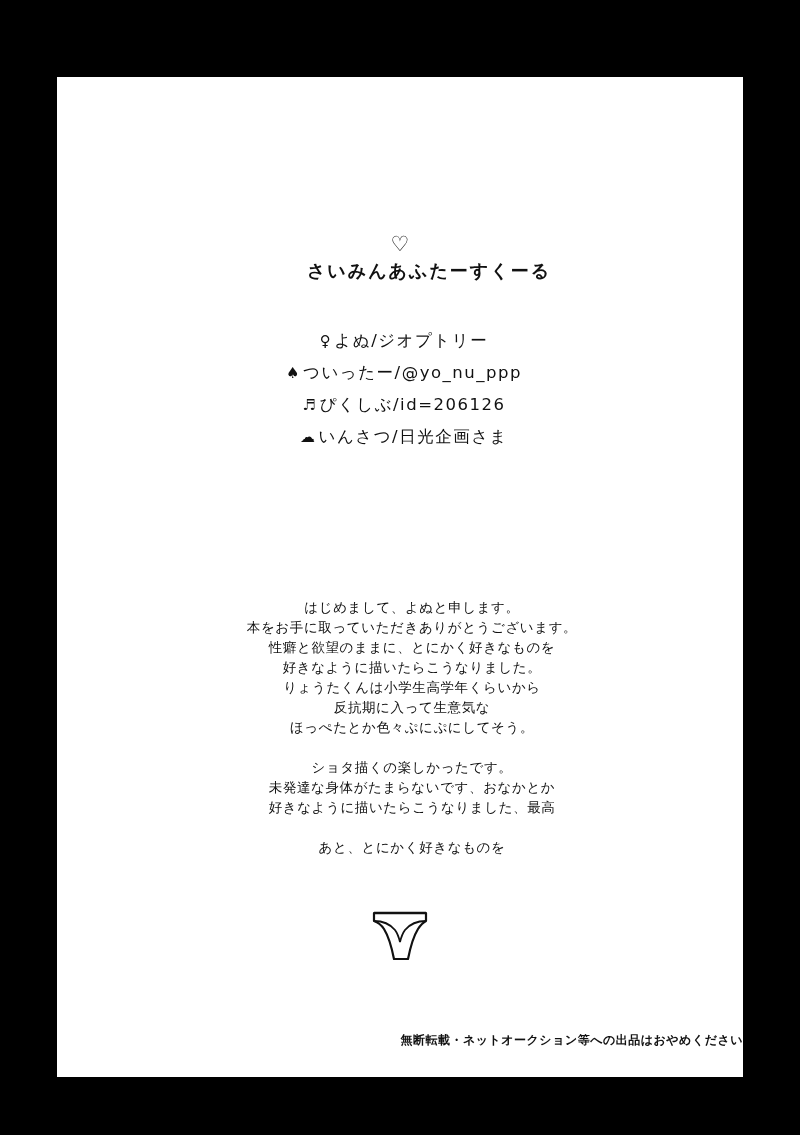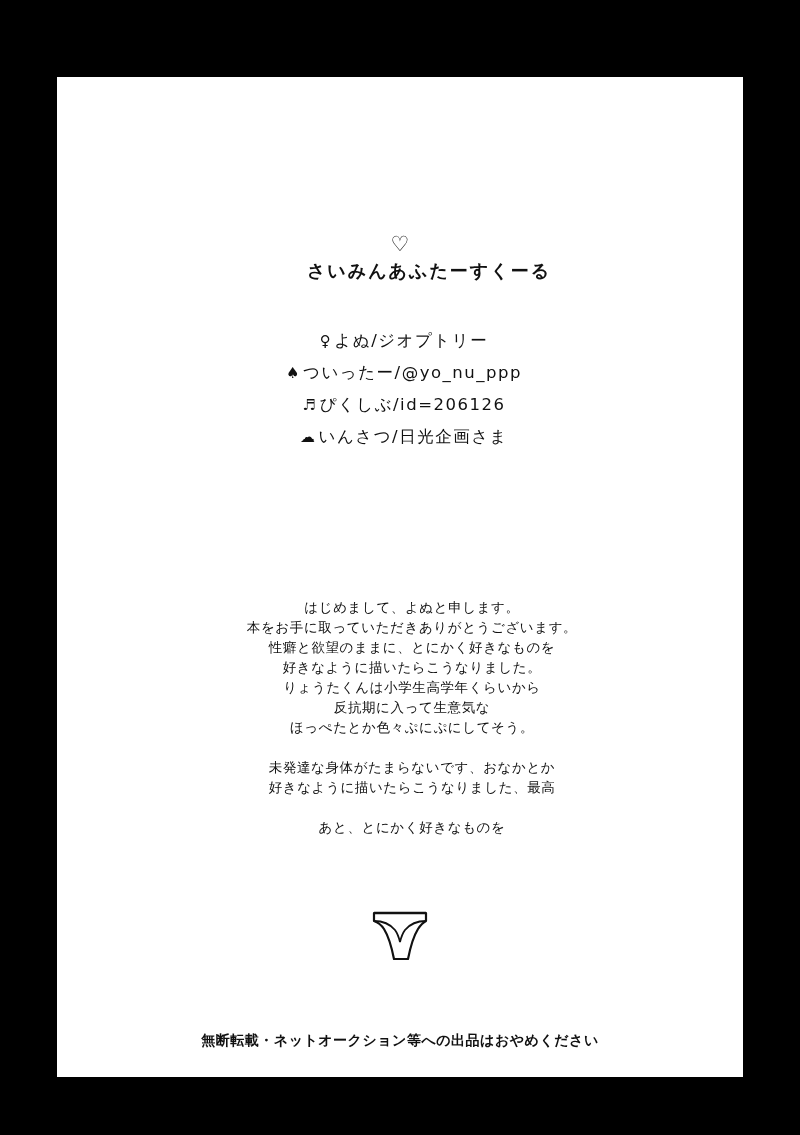--- a/index.html
+++ b/index.html
@@ -106,22 +106,22 @@
     display: flex;
     justify-content: center;
   }
 
   
   .footer-notice {
     position: absolute;
     top: 955px;
     left: 0;
     width: 100%;
-    text-align: center;
-    font-size: 14px;
+    text-align: right;
+    font-size: 12px;
     font-weight: bold;
     letter-spacing: 0.5px;
     font-family: Liberation Mono, monospace;
   }
 </style>
 </head>
 <body>
 
 <div class="page-frame">
   <div class="colophon">
@@ -149,20 +149,21 @@
       <div class="aw-para">
         <div class="aw-line">はじめまして、よぬと申します。</div>
         <div class="aw-line">本をお手に取っていただきありがとうございます。</div>
         <div class="aw-line">性癖と欲望のままに、とにかく好きなものを</div>
         <div class="aw-line">好きなように描いたらこうなりました。</div>
         <div class="aw-line">りょうたくんは小学生高学年くらいから</div>
         <div class="aw-line">反抗期に入って生意気な</div>
         <div class="aw-line">ほっぺたとか色々ぷにぷにしてそう。</div>
       </div>
       <div class="aw-para">
+        <div class="aw-line">ショタ描くの楽しかったです。</div>
         <div class="aw-line">未発達な身体がたまらないです、おなかとか</div>
         <div class="aw-line">好きなように描いたらこうなりました、最高</div>
       </div>
       <div class="aw-para">
         <div class="aw-line">あと、とにかく好きなものを</div>
       </div>
     </div>
 
     <div class="briefs">
       <svg width="64" height="58" viewBox="0 0 64 58" aria-hidden="true">

